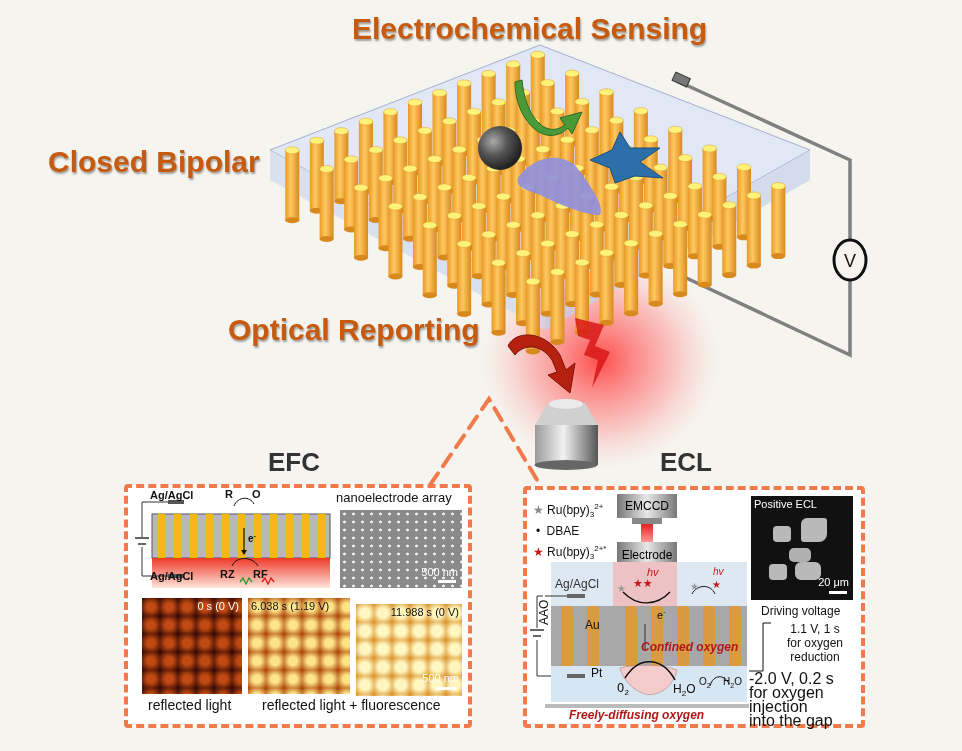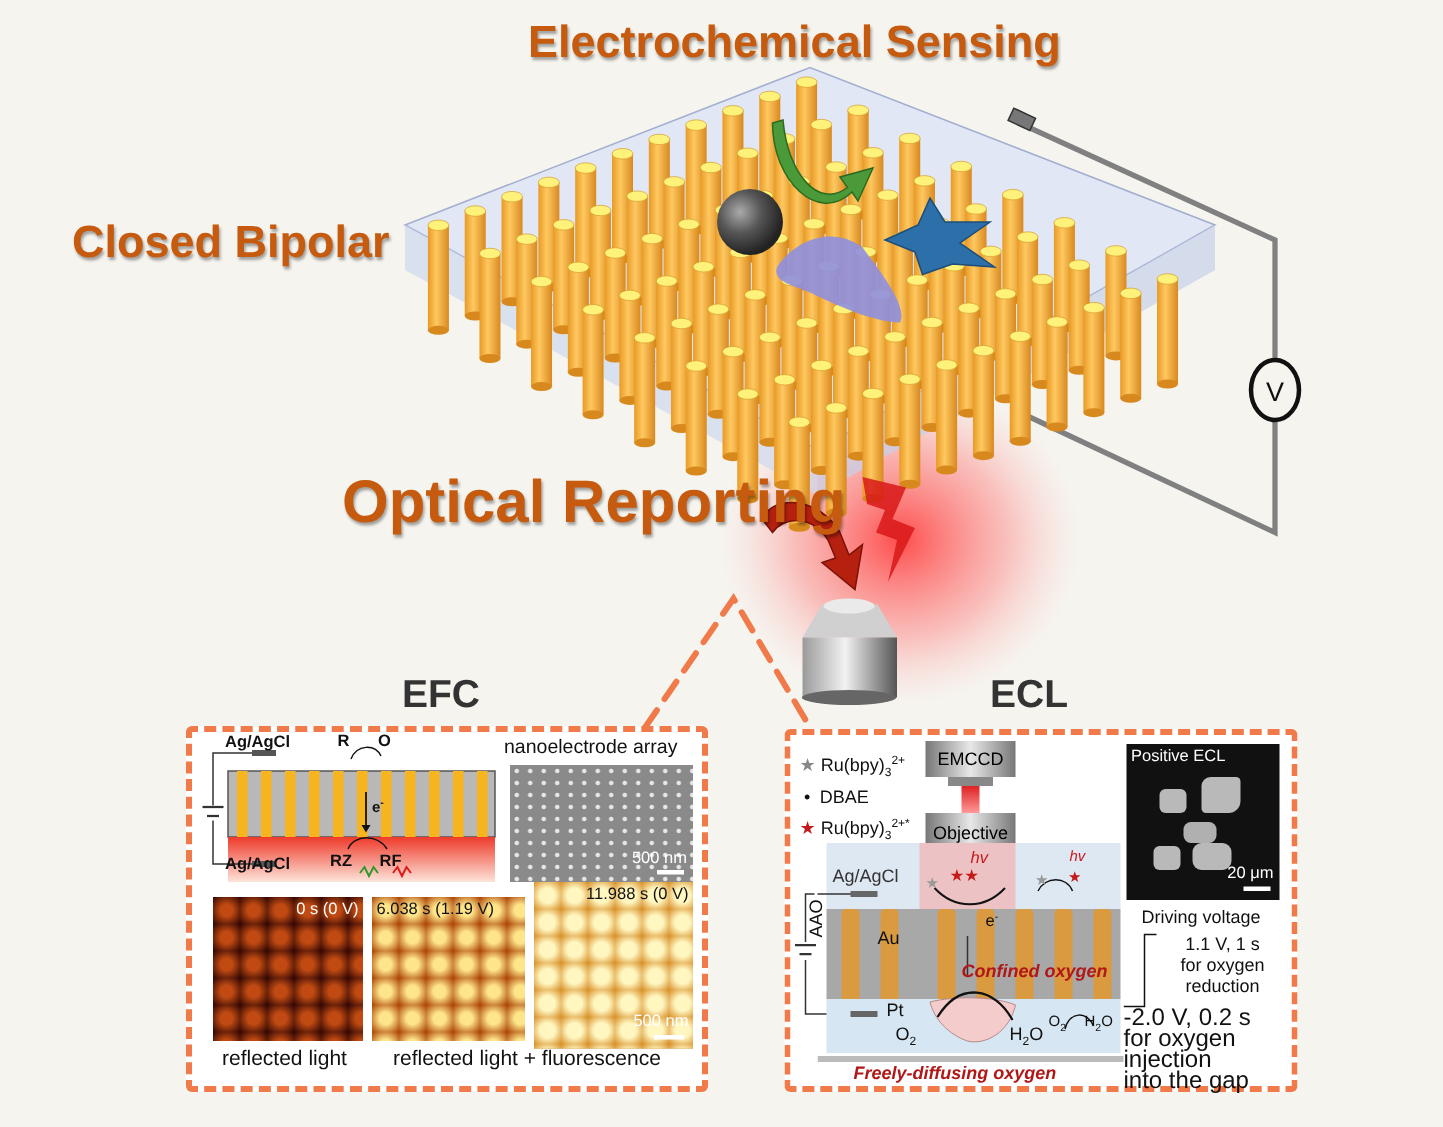--- a/index.html
+++ b/index.html
@@ -509,21 +509,21 @@
     <ellipse cx="566" cy="465" rx="31.5" ry="5" fill="#666"></ellipse>
   </g>
 
   <polyline points="430,485 489,399 540,485" fill="none" stroke="#f07a4a" stroke-width="4" stroke-dasharray="14,9" stroke-linecap="round"></polyline>
 </svg>
 
 <div class="abs orange-title" style="left:352px;top:12px;font-size:30px;">Electrochemical Sensing</div>
 <div class="abs orange-title" style="left:48px;top:145px;font-size:30px;line-height:33px;text-align:left;width:232px;">
   <div>Closed Bipolar</div>
 </div>
-<div class="abs orange-title" style="left:228px;top:313px;font-size:40px;">Optical Reporting</div>
+<div class="abs orange-title" style="left:228px;top:313px;font-size:30px;">Optical Reporting</div>
 <div class="abs dark-title" style="left:268px;top:447px;font-size:26px;">EFC</div>
 <div class="abs dark-title" style="left:660px;top:447px;font-size:26px;">ECL</div>
 
 <div class="abs" style="left:124px;top:484px;width:340px;height:236px;border:4px dashed #f07a4a;border-radius:4px;background:#fff;">
 
   <svg class="abs" style="left:4px;top:4px" width="200" height="100">
     <defs>
       <linearGradient id="redsol" x1="0" y1="0" x2="0" y2="1">
         <stop offset="0%" stop-color="#ee3a2a"></stop>
         <stop offset="100%" stop-color="#fde4da"></stop>
@@ -570,41 +570,41 @@
     <div class="abs" style="right:4px;bottom:10px;color:#fff;font-size:11px;">500 nm</div>
     <div class="abs" style="right:6px;bottom:5px;width:18px;height:3px;background:#fff;"></div>
   </div>
 
   <div class="abs" style="left:14px;top:110px;width:100px;height:96px;background:radial-gradient(circle,#c04a12 4px,#3a0a04 12px) 0 0/18px 18px,#2a0804;">
     <div class="abs" style="right:3px;top:2px;color:#fff;font-size:11px;">0 s (0 V)</div>
   </div>
   <div class="abs" style="left:120px;top:110px;width:102px;height:96px;background:radial-gradient(circle,#ffe58a 4px,#b04d0c 12px) 0 0/18px 18px,#8a3306;">
     <div class="abs" style="left:3px;top:2px;color:#111;font-size:11px;">6.038 s (1.19 V)</div>
   </div>
-  <div class="abs" style="left:228px;top:100px;width:106px;height:111px;background:radial-gradient(circle,#fff6c0 5px,#d68a20 13px) 0 0/18px 18px,#c27418;">
+  <div class="abs" style="left:228px;top:116px;width:106px;height:92px;background:radial-gradient(circle,#fff6c0 5px,#d68a20 13px) 0 0/18px 18px,#c27418;">
     <div class="abs" style="right:3px;top:2px;color:#111;font-size:11px;">11.988 s (0 V)</div>
     <div class="abs" style="right:3px;bottom:12px;color:#fff;font-size:11px;">500 nm</div>
     <div class="abs" style="right:6px;bottom:6px;width:20px;height:3px;background:#fff;"></div>
   </div>
   <div class="abs panel-text" style="left:20px;top:209px;font-size:14px;">reflected light</div>
   <div class="abs panel-text" style="left:134px;top:209px;font-size:14px;">reflected light + fluorescence</div>
 </div>
 
 <div class="abs" style="left:523px;top:486px;width:334px;height:234px;border:4px dashed #f07a4a;border-radius:4px;background:#fff;">
 
   <div class="abs panel-text" style="left:6px;top:8px;font-size:12px;line-height:17px;">
     <div><span style="color:#888">★</span> <span>Ru(bpy)</span><sub style="font-size:8px">3</sub><sup style="font-size:8px">2+</sup></div>
     <div><span style="color:#111;padding:0 3px">•</span> <span>DBAE</span></div>
     <div><span style="color:#c51a1a">★</span> <span>Ru(bpy)</span><sub style="font-size:8px">3</sub><sup style="font-size:8px">2+*</sup></div>
   </div>
 
   <div class="abs" style="left:90px;top:4px;width:60px;height:24px;background:linear-gradient(90deg,#777,#e8e8e8 50%,#777);font-size:12px;text-align:center;line-height:24px;">EMCCD</div>
   <div class="abs" style="left:105px;top:28px;width:30px;height:6px;background:#888;"></div>
   <div class="abs" style="left:114px;top:34px;width:12px;height:18px;background:linear-gradient(#d22,#f99);"></div>
-  <div class="abs" style="left:90px;top:52px;width:60px;height:26px;background:linear-gradient(90deg,#777,#e8e8e8 50%,#777);font-size:12px;text-align:center;line-height:26px;">Objective</div>
+  <div class="abs" style="left:90px;top:52px;width:60px;height:26px;background:linear-gradient(90deg,#777,#e8e8e8 50%,#777);font-size:12px;text-align:center;line-height:26px;">Electrode</div>
   <div class="abs" style="left:100px;top:78px;width:40px;height:0;border-top:8px solid #999;border-left:6px solid transparent;border-right:6px solid transparent;box-sizing:content-box;"></div>
 
   <svg class="abs" style="left:18px;top:72px" width="210" height="148">
     <rect x="6" y="0" width="196" height="44" fill="#dde8f2"></rect>
     <rect x="68" y="0" width="64" height="44" fill="#f0b8b8" opacity="0.8"></rect>
     <rect x="6" y="44" width="196" height="60" fill="#a8a8a8"></rect>
     <g id="eclPillars">
         <rect x="16" y="44" width="12" height="62" fill="#d99a40" rx="3"></rect>
         <rect x="42" y="44" width="12" height="62" fill="#d99a40" rx="3"></rect>
         <rect x="80" y="44" width="12" height="62" fill="#d99a40" rx="3"></rect>
@@ -637,21 +637,21 @@
   </svg>
 
   <div class="abs panel-text" style="left:28px;top:87px;font-size:12px;color:#333;">Ag/AgCl</div>
   <div class="abs" style="left:120px;top:76px;font-size:11px;font-style:italic;color:#c51a1a;">hv</div>
   <div class="abs" style="left:186px;top:76px;font-size:10px;font-style:italic;color:#c51a1a;">hv</div>
   <div class="abs panel-text" style="left:10px;top:135px;font-size:12px;transform:rotate(-90deg);transform-origin:left top;">AAO</div>
   <div class="abs panel-text" style="left:58px;top:128px;font-size:12px;">Au</div>
   <div class="abs panel-text" style="left:130px;top:118px;font-size:11px;"><span>e</span><sup style="font-size:7px">-</sup></div>
   <div class="abs" style="left:114px;top:150px;font-size:12px;font-weight:bold;font-style:italic;color:#b01818;">Confined oxygen</div>
   <div class="abs panel-text" style="left:64px;top:176px;font-size:12px;">Pt</div>
-  <div class="abs panel-text" style="left:70px;top:192px;font-size:12px;"><span>O</span><sub style="font-size:8px">2</sub></div>
+  <div class="abs panel-text" style="left:90px;top:192px;font-size:12px;font-family:Liberation Mono, monospace;"><span>O</span><sub style="font-size:8px">2</sub></div>
   <div class="abs panel-text" style="left:146px;top:192px;font-size:12px;"><span>H</span><sub style="font-size:8px">2</sub>O</div>
   <div class="abs panel-text" style="left:172px;top:186px;font-size:10px;"><span>O</span><sub style="font-size:7px">2</sub></div>
   <div class="abs panel-text" style="left:196px;top:186px;font-size:10px;"><span>H</span><sub style="font-size:7px">2</sub>O</div>
   <div class="abs" style="left:10px;top:218px;font-size:12px;font-weight:bold;font-style:italic;color:#b01818;margin-left:32px;">Freely-diffusing oxygen</div>
 
   <div class="abs" style="left:224px;top:6px;width:102px;height:104px;background:#111;">
     <div class="abs" style="left:3px;top:2px;color:#fff;font-size:11px;">Positive ECL</div>
     <div class="abs" style="left:22px;top:30px;width:18px;height:16px;background:#ccc;border-radius:4px;opacity:0.9;"></div>
     <div class="abs" style="left:50px;top:22px;width:26px;height:24px;background:#ccc;border-radius:6px 3px 8px 3px;opacity:0.9;"></div>
     <div class="abs" style="left:38px;top:52px;width:22px;height:14px;background:#ccc;border-radius:5px;opacity:0.85;"></div>

